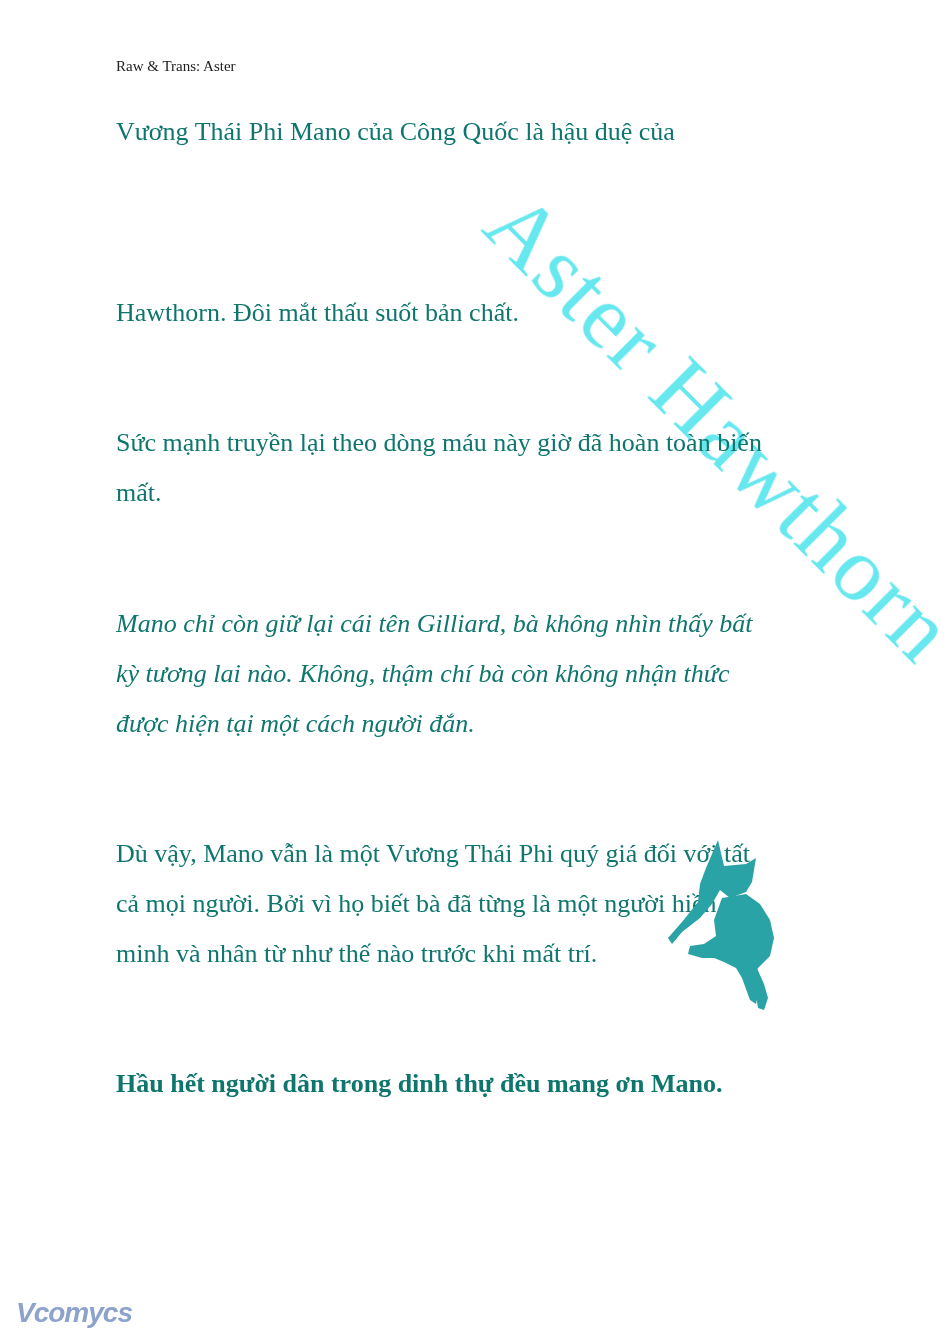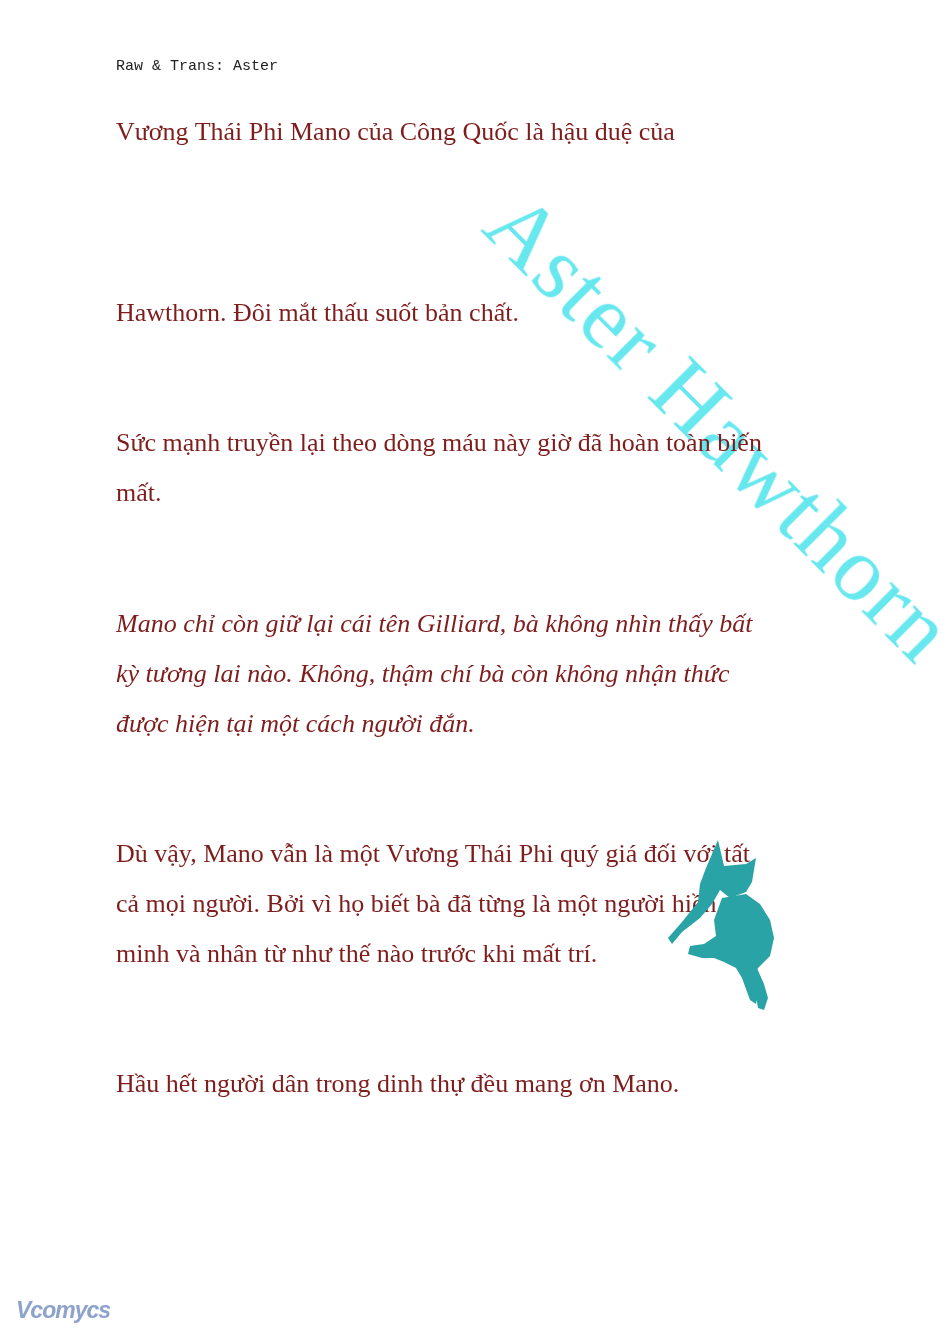--- a/index.html
+++ b/index.html
@@ -12,31 +12,31 @@
       height: 1343px;
       position: relative;
       overflow: hidden;
       font-family: "Liberation Serif", serif;
       color: #111111;
     }
     .header {
       position: absolute;
       left: 116px;
       top: 58px;
-      font-family: Liberation Mono, monospace;
+      font-family: Liberation Serif, serif;
       font-size: 15px;
       color: #222222;
     }
     .para {
       position: absolute;
       left: 116px;
       width: 740px;
       font-size: 26px;
       line-height: 50px;
-      color: #7f1d1d;
+      color: #0f766e;
       margin: 0;
     }
     .watermark {
       position: absolute;
       left: 110px;
       top: 600px;
       font-family: "Liberation Serif", serif;
       font-size: 92px;
       color: #5fe6ee;
       transform-origin: 0 0;
@@ -62,21 +62,21 @@
       height: 185px;
       z-index: 3;
     }
     .logo {
       position: absolute;
       left: 16px;
       top: 1297px;
       font-family: "Liberation Sans", sans-serif;
       font-style: italic;
       font-weight: bold;
-      font-size: 23px;
+      font-size: 28px;
       color: #8ea3cc;
       letter-spacing: -1px;
     }
   </style>
 </head>
 <body>
 
 <div class="header">Raw &amp; Trans: Aster</div>
 
 <div class="watermark">
@@ -102,21 +102,21 @@
     <span>kỳ tương lai nào. Không, thậm chí bà còn không nhận thức</span><br>
     <span>được hiện tại một cách người đắn.</span>
   </p>
 
   <p class="para" style="top:829px;">
     <span>Dù vậy, Mano vẫn là một Vương Thái Phi quý giá đối với tất</span><br>
     <span>cả mọi người. Bởi vì họ biết bà đã từng là một người hiền</span><br>
     <span>minh và nhân từ như thế nào trước khi mất trí.</span>
   </p>
 
-  <p class="para" style="top:1059px;">
+  <p class="para" style="top:1059px;font-weight:bold;">
     <span>Hầu hết người dân trong dinh thự đều mang ơn Mano.</span>
   </p>
 </div>
 
 <svg class="cat" viewBox="0 0 130 185" xmlns="http://www.w3.org/2000/svg">
   <path fill="#2aa3a6" d="M58 12 L64 38 L86 36 L96 30 L92 54 L86 64 L70 70 L60 62 L52 76 L40 90 L22 104 L12 116 L8 110 L22 94 L38 74 L40 56 L46 40 Z"></path>
   <path fill="#2aa3a6" d="M62 70 L86 66 L100 76 L110 92 L114 110 L110 128 L98 140 L92 152 L98 166 L96 176 L90 172 L82 150 L76 140 L64 134 L54 130 L42 130 L28 126 L30 118 L44 116 L56 108 L54 92 Z"></path>
   <path fill="#2aa3a6" d="M96 138 L104 156 L108 170 L104 182 L98 180 L96 168 L90 150 Z"></path>
 </svg>
 

